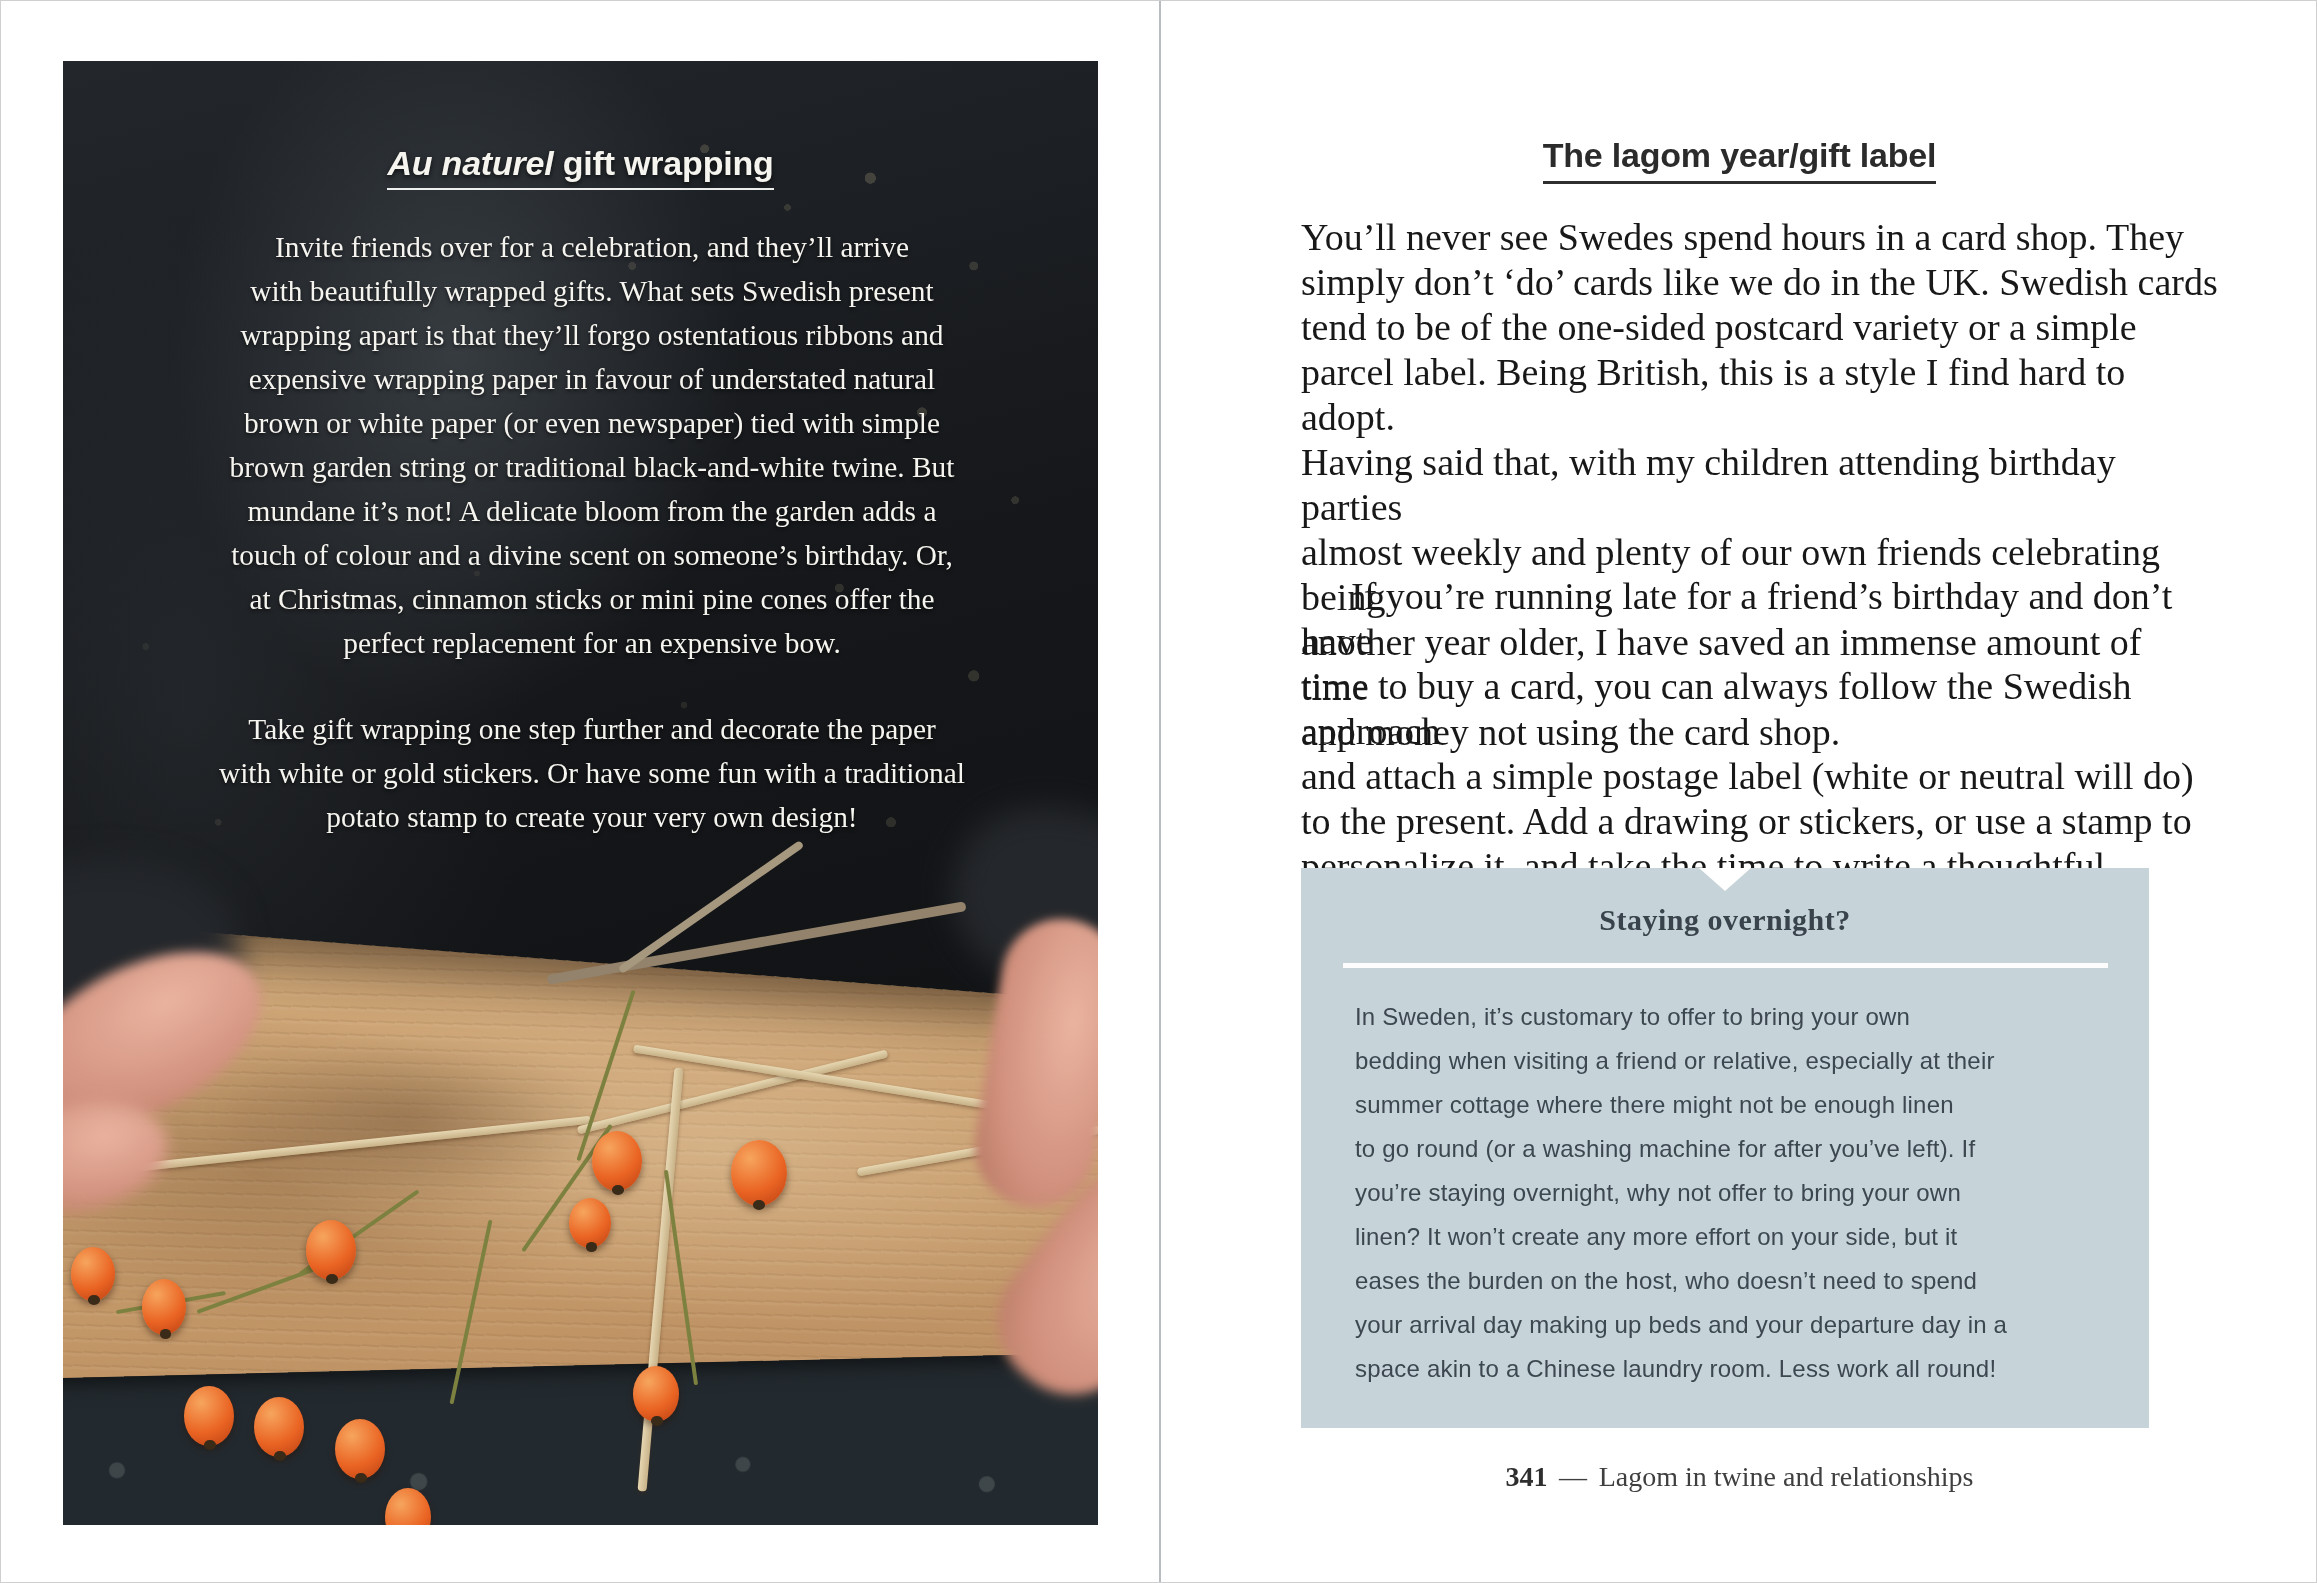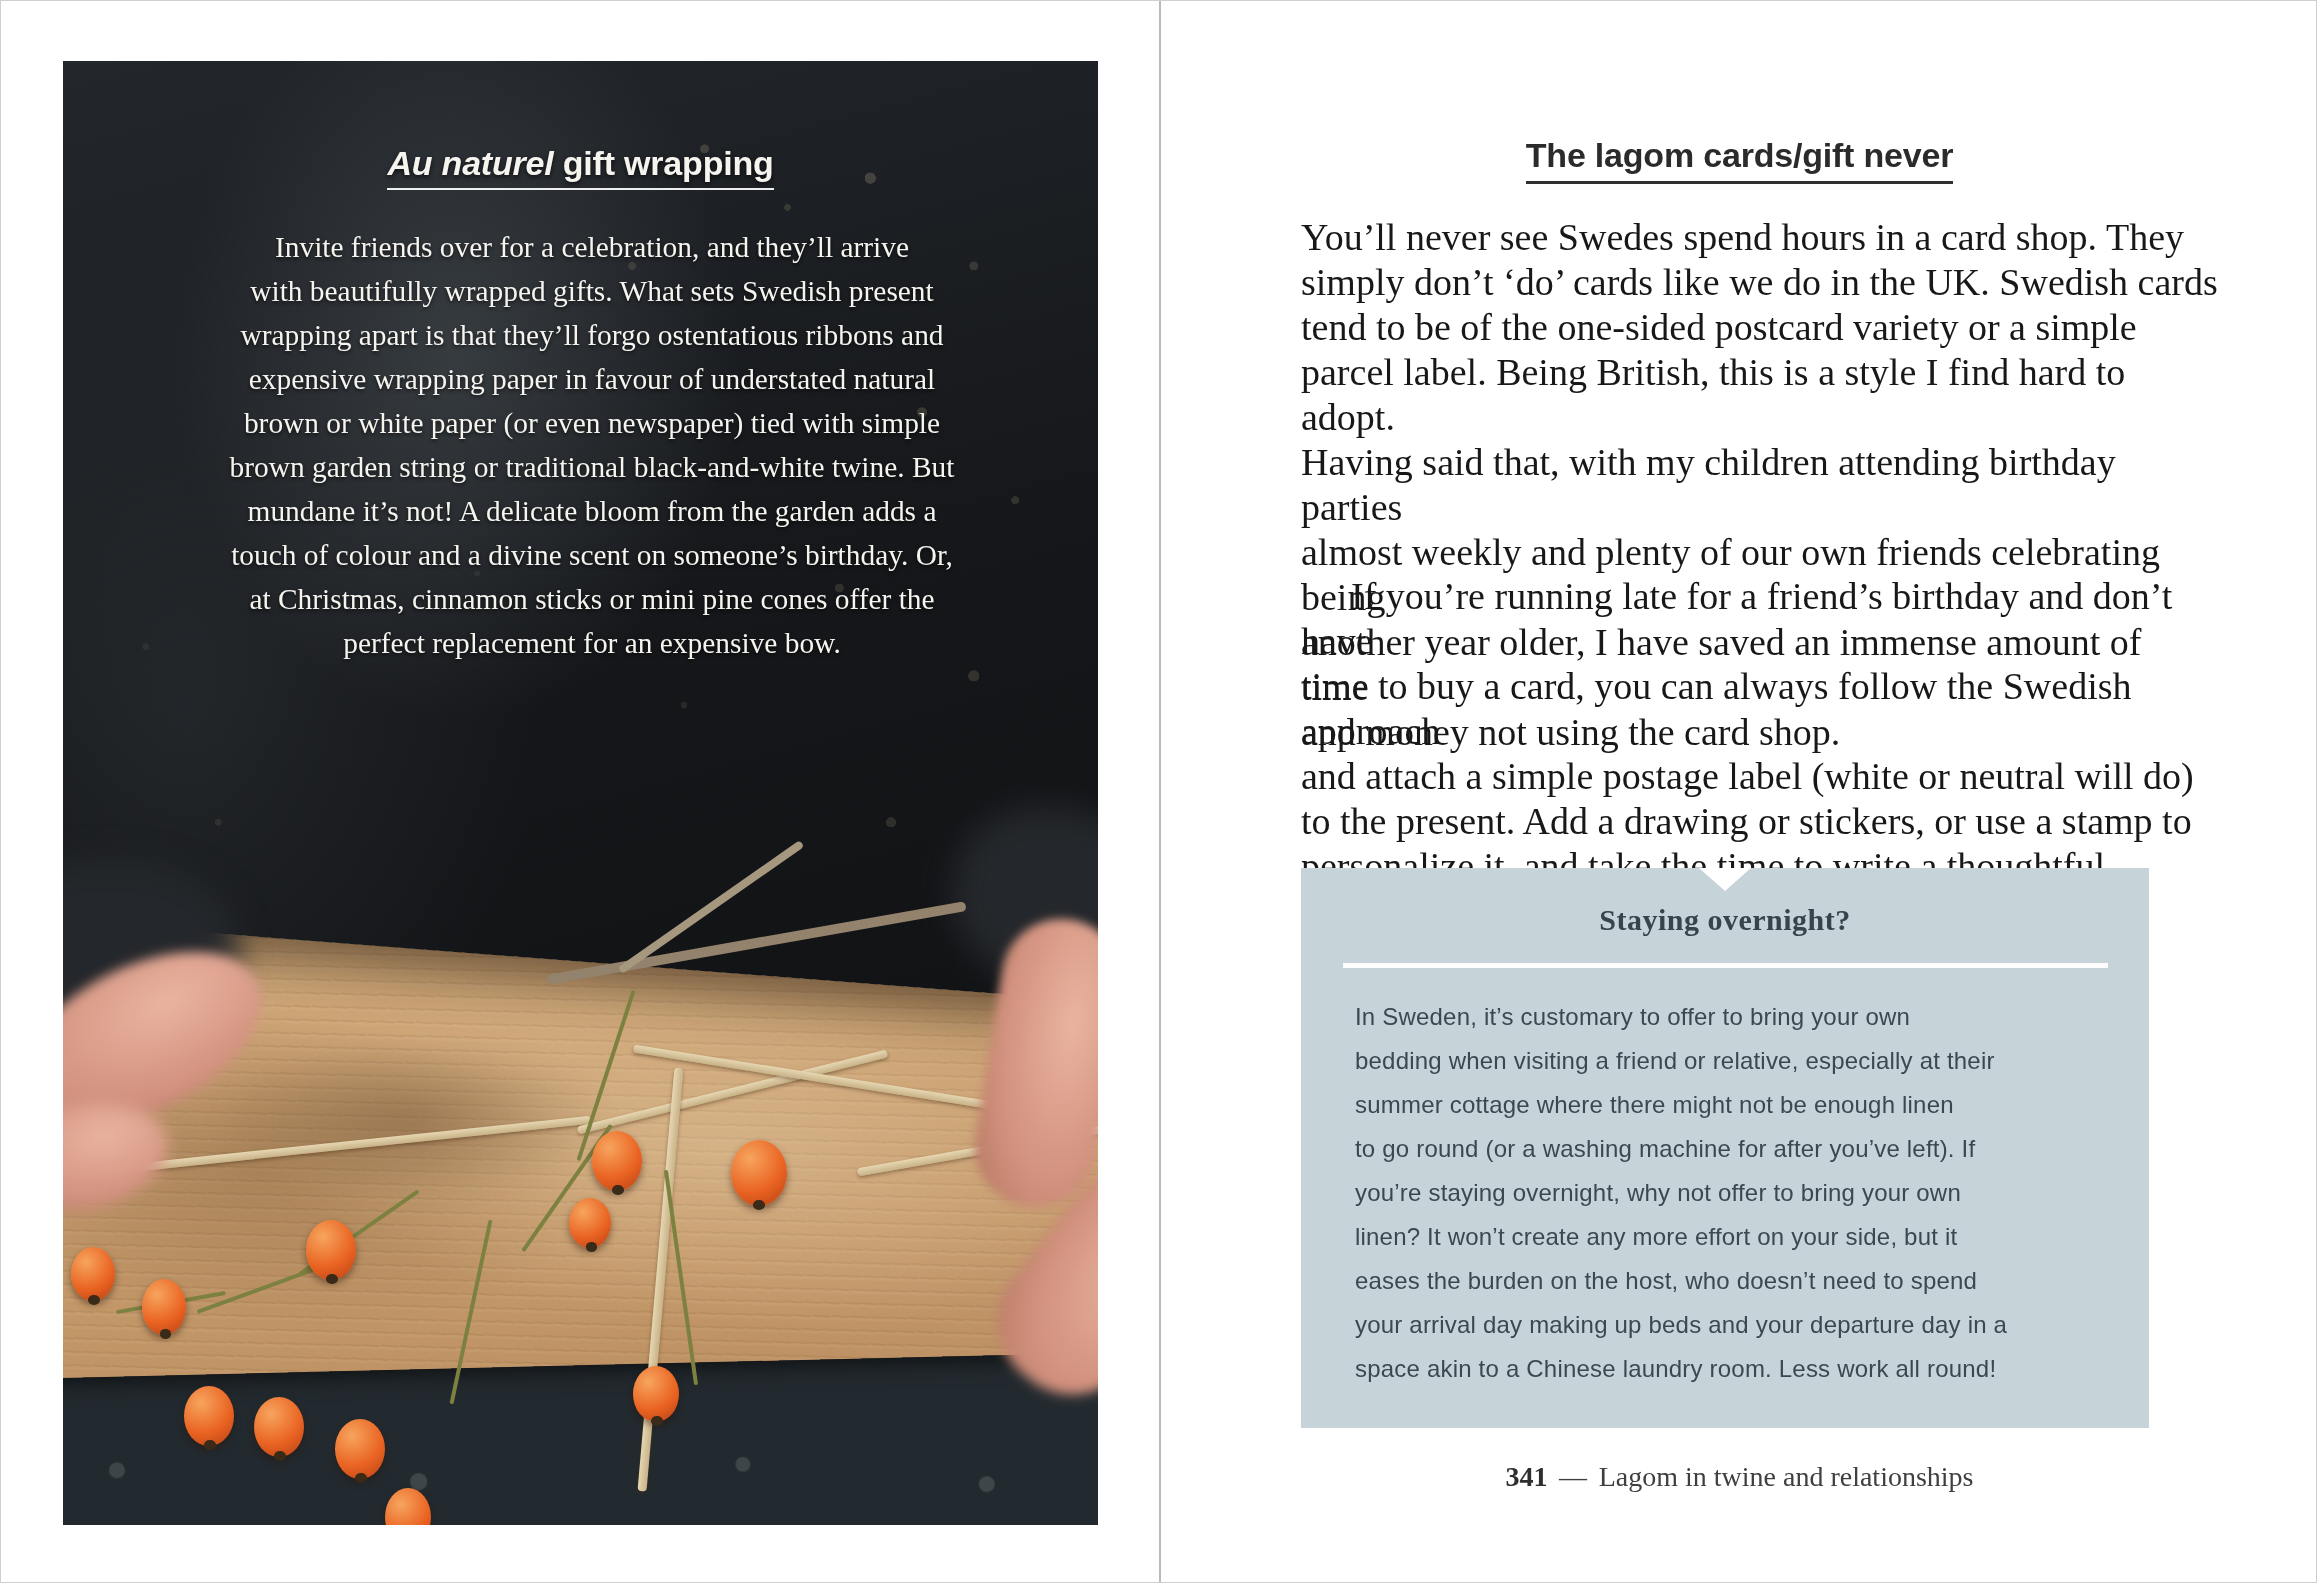--- a/index.html
+++ b/index.html
@@ -211,28 +211,31 @@
         <p class="photo-par">Invite friends over for a celebration, and they’ll arrive
 with beautifully wrapped gifts. What sets Swedish present
 wrapping apart is that they’ll forgo ostentatious ribbons and
 expensive wrapping paper in favour of understated natural
 brown or white paper (or even newspaper) tied with simple
 brown garden string or traditional black-and-white twine. But
 mundane it’s not! A delicate bloom from the garden adds a
 touch of colour and a divine scent on someone’s birthday. Or,
 at Christmas, cinnamon sticks or mini pine cones offer the
 perfect replacement for an expensive bow.</p>
+        <p class="photo-par">Take gift wrapping one step further and decorate the paper
+with white or gold stickers. Or have some fun with a traditional
+potato stamp to create your very own design!</p>
       </div>
     </figure>
   </div>
 
   <div class="gutter"></div>
 
   <div class="page-right">
-    <h1 class="rp-title"><span class="u-dark">The lagom cards/gift never</span></h1>
+    <h1 class="rp-title"><span class="u-dark">The lagom year/gift label</span></h1>
     <p class="rp-par rp-par-1">You’ll never see Swedes spend hours in a card shop. They
 simply don’t ‘do’ cards like we do in the UK. Swedish cards
 tend to be of the one-sided postcard variety or a simple
 parcel label. Being British, this is a style I find hard to adopt.
 Having said that, with my children attending birthday parties
 almost weekly and plenty of our own friends celebrating being
 another year older, I have saved an immense amount of time
 and money not using the card shop.</p>
     <p class="rp-par rp-par-2">If you’re running late for a friend’s birthday and don’t have
 time to buy a card, you can always follow the Swedish approach

